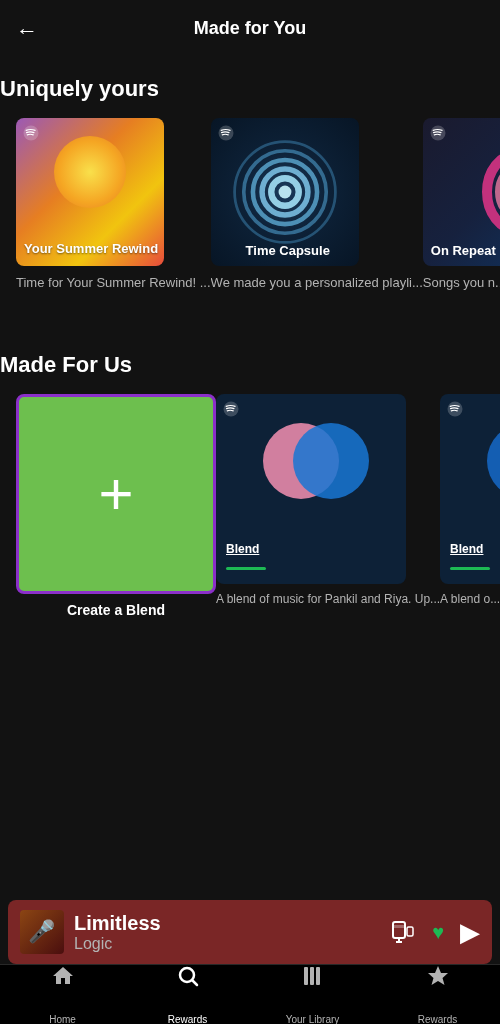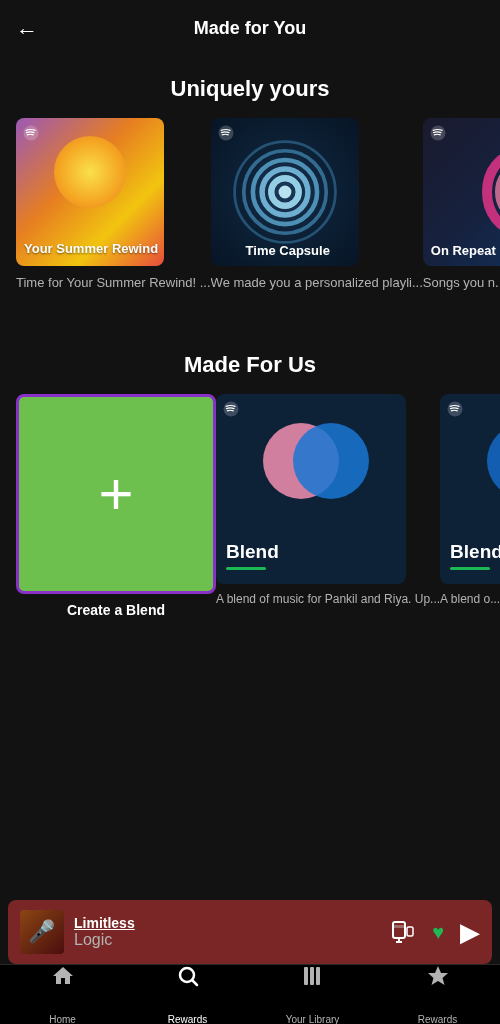--- a/index.html
+++ b/index.html
@@ -47,21 +47,20 @@
     }
     .content::-webkit-scrollbar { display: none; }
 
     
     .section {
       padding: 20px 0 10px;
     }
     .section-title {
       font-size: 22px;
       font-weight: 800;
-      text-align: center;
       margin-bottom: 16px;
       color: #fff;
     }
 
     
     .cards-row {
       display: flex;
       overflow-x: auto;
       padding: 0 16px;
       gap: 0;
@@ -236,24 +235,25 @@
     }
     .blend-circles {
       position: absolute;
       top: 20px;
       left: 50%;
       transform: translateX(-50%);
       width: 120px;
       height: 90px;
     }
     .blend-label-title {
-      font-size: 19px;
-      font-weight: 700;
-      color: #fff;
-      margin-bottom: 4px;
+      font-size: 12px;
+      font-weight: 700;
+      color: #fff;
+      margin-bottom: 11px;
+      text-decoration: underline;
     }
     .blend-accent-bar {
       width: 40px;
       height: 3px;
       background: #1db954;
       border-radius: 2px;
       margin-bottom: 4px;
     }
     .blend-desc {
       font-size: 12px;
@@ -289,24 +289,23 @@
       align-items: center;
       justify-content: center;
     }
     .art-figure {
       font-size: 22px;
     }
     .now-playing-info {
       flex: 1;
     }
     .np-title {
-      font-size: 14px;
-      font-weight: 700;
-      color: #fff;
-      text-decoration: underline;
+      font-size: 20px;
+      font-weight: 700;
+      color: #fff;
     }
     .np-artist {
       font-size: 16px;
       color: #b3b3b3;
     }
     .np-controls {
       display: flex;
       align-items: center;
       gap: 16px;
     }

